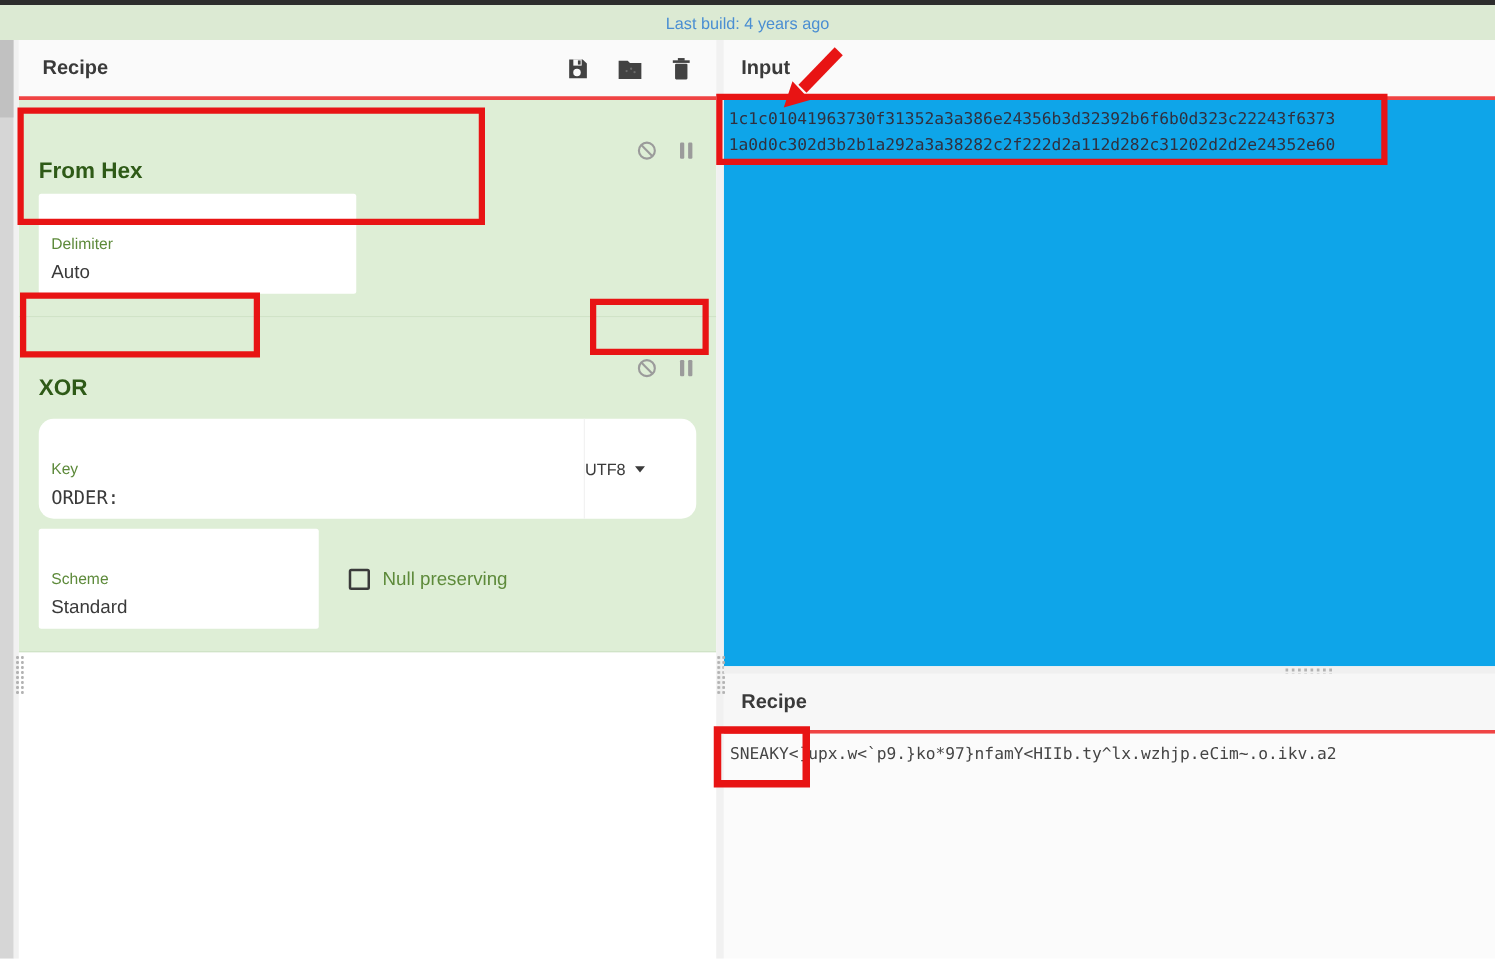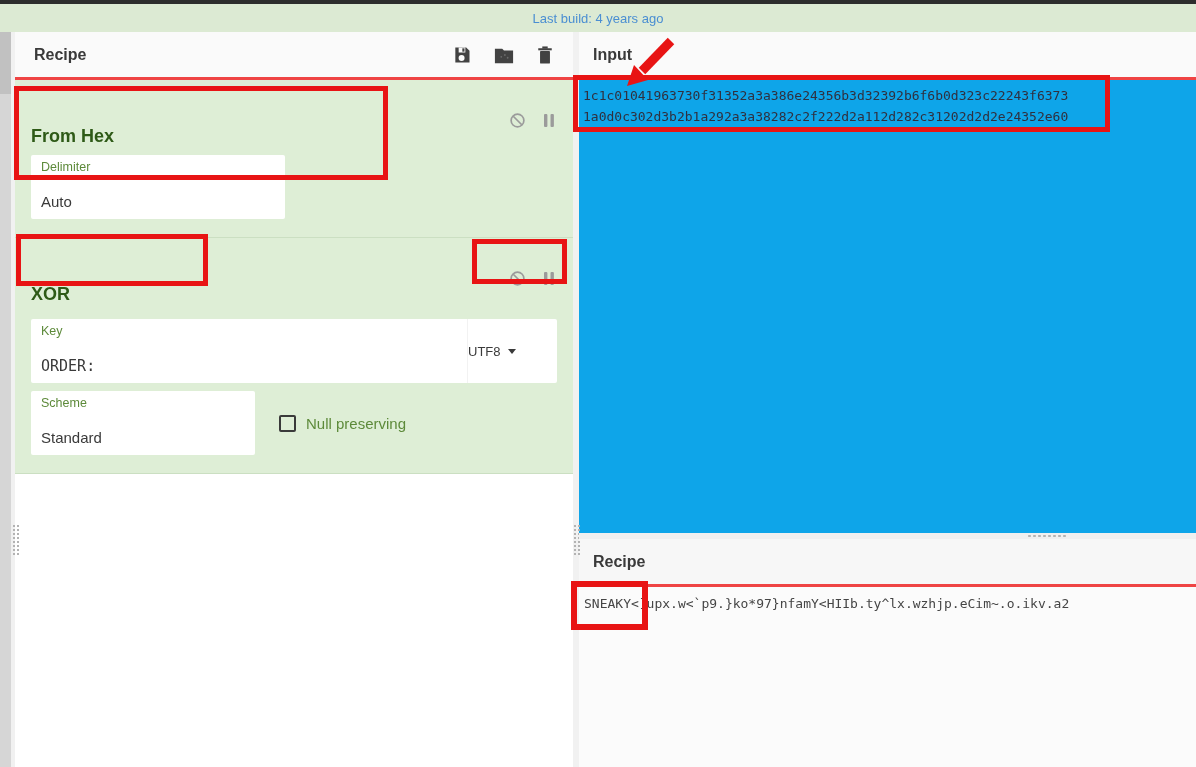--- a/index.html
+++ b/index.html
@@ -36,27 +36,27 @@
 
   .op { background:#deeed6; border-bottom:1px solid #cbdfc2; }
   .op-head { display:flex; align-items:center; padding:14px 18px 8px 16px; cursor:grab; }
   .op-name { font-weight:bold; font-size:18px; color:#2e5a17; flex:1;margin-top:32px; }
   .op-icons { display:flex; gap:17px; align-items:center; }
   .op-icons svg { display:block; cursor:pointer; }
 
   .arg-row { padding:6px 16px 8px; display:flex; align-items:center; }
   .arg-row.last { padding:0 16px 18px; }
   .arg-box { background:#fff; border-radius:2px; padding:5px 10px 7px; cursor:text; }
-  .arg-label { font-size:12.5px; color:#5d8a3a; line-height:15px; }
-  .arg-value { font-size:15px; color:#3a3a3a; line-height:20px; margin-top:17px; }
+  .arg-label { font-size:12.5px; color:#5d8a3a; line-height:15px;margin-top:28px; }
+  .arg-value { font-size:15px; color:#3a3a3a; line-height:20px; margin-top:5px; }
   .mono { font-family:"DejaVu Sans Mono", monospace; }
   .w-delim { width:254px; }
   .w-scheme { width:224px; }
 
-  .input-group { display:flex; background:#fff; border-radius:2px; flex:1; }
+  .input-group { display:flex; background:#fff; border-radius:12px; flex:1; }
   .input-group .arg-box { flex:1; background:transparent; }
   .utf8-btn { width:90px; display:flex; align-items:center; 
               gap:7px; font-size:13px; color:#3a3a3a; cursor:pointer; border-left:1px solid #f2f2f2; }
   .caret { width:0; height:0; border-left:4px solid transparent; border-right:4px solid transparent;
            border-top:5px solid #3a3a3a; }
 
   .checkbox { width:17px; height:17px; border:2.5px solid #3a3a3a; border-radius:2px;
               background:transparent; margin-left:24px; cursor:pointer; flex:none; }
   .check-label { font-size:15px; color:#5d8a3a; margin-left:10px; cursor:pointer; }
 

